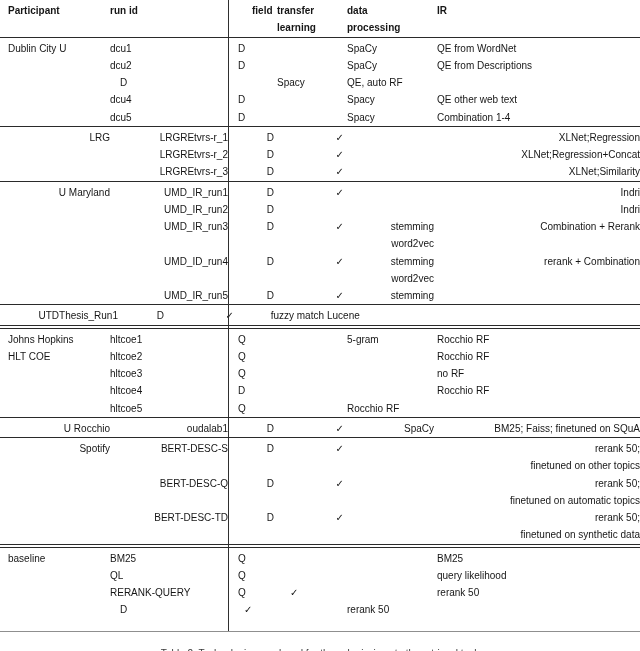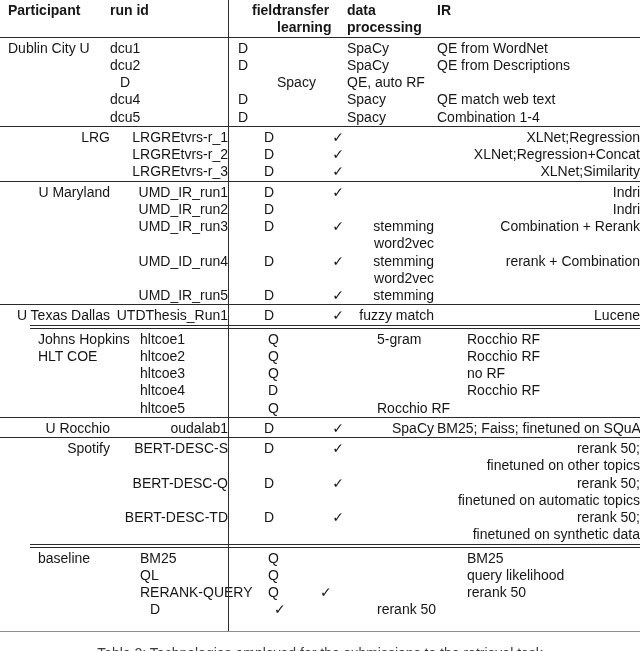--- a/index.html
+++ b/index.html
@@ -2,21 +2,21 @@
 <html><head>
 <meta charset="utf-8">
 <style>
   html,body{margin:0;padding:0;background:#fff;}
   .page{
     position:relative;
     width:640px;height:651px;
     overflow:hidden;
     background:#ffffff;
     font-family:"Liberation Sans","DejaVu Sans",sans-serif;
-    font-size:14px;
+    font-size:10px;
     color:#161616;
   }
   .ln{height:17.25px;line-height:17.25px;white-space:nowrap;}
   
   .hdr{
     display:grid;
     grid-template-columns:110px 118px 46px 70px 90px 1fr;
     font-weight:bold;
     padding-top:2px;
     border-bottom:1px solid #2a2a2a;
@@ -26,21 +26,21 @@
   .hdr .h-transfer{padding-left:3px;}
   .hdr .h-data{padding-left:3px;}
   .hdr .h-ir{padding-left:3px;}
   
   .group{
     display:grid;
     grid-template-columns:110px 1fr;
     padding-top:2px;
   }
   .sep-single{border-top:1px solid #2a2a2a;text-align:right;}
-  .sep-double{border-top:4px double #2a2a2a;margin-left:30px;}
+  .sep-double{border-top:4px double #2a2a2a;}
   .sep-none{border-top:none;}
   .grp-participant{padding-left:8px;}
   .row{display:grid;grid-template-columns:118px 46px 70px 90px 1fr;}
   .c-field{padding-left:10px;}
   .c-transfer{padding-left:16px;}
   .c-data{padding-left:3px;}
   .c-ir{padding-left:3px;}
   .c-ir .ln{overflow:visible;}
   
   .vrule{position:absolute;left:228px;top:0;width:1px;height:631px;background:#2f2f2f;}
@@ -118,21 +118,21 @@
             </div>
           </div>
           <div class="row">
             <div class="ln c-run">dcu4</div>
             <div class="ln c-field">D</div>
             <div class="ln c-transfer"></div>
             <div class="c-data">
               <div class="ln">Spacy</div>
             </div>
             <div class="c-ir">
-              <div class="ln">QE match web text</div>
+              <div class="ln">QE other web text</div>
             </div>
           </div>
           <div class="row">
             <div class="ln c-run">dcu5</div>
             <div class="ln c-field">D</div>
             <div class="ln c-transfer"></div>
             <div class="c-data">
               <div class="ln">Spacy</div>
             </div>
             <div class="c-ir">
@@ -240,23 +240,20 @@
             <div class="ln c-transfer">
               <div>✓</div>
             </div>
             <div class="c-data">
               <div class="ln">stemming</div>
             </div>
           </div>
         </div>
       </div>
       <div class="group sep-single">
-        <div class="grp-participant">
-          <div class="ln">U Texas Dallas</div>
-        </div>
         <div class="rows">
           <div class="row">
             <div class="ln c-run">UTDThesis_Run1</div>
             <div class="ln c-field">D</div>
             <div class="ln c-transfer">
               <div>✓</div>
             </div>
             <div class="c-data">
               <div class="ln">fuzzy match</div>
             </div>

